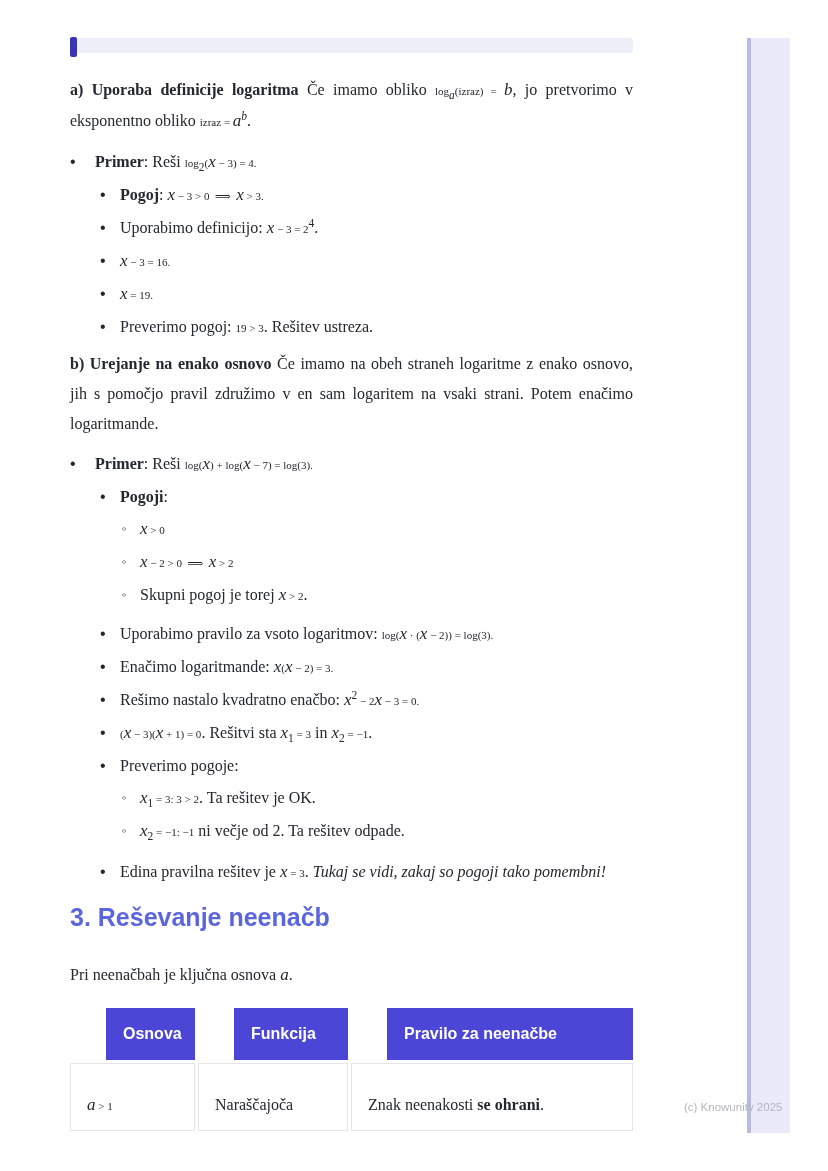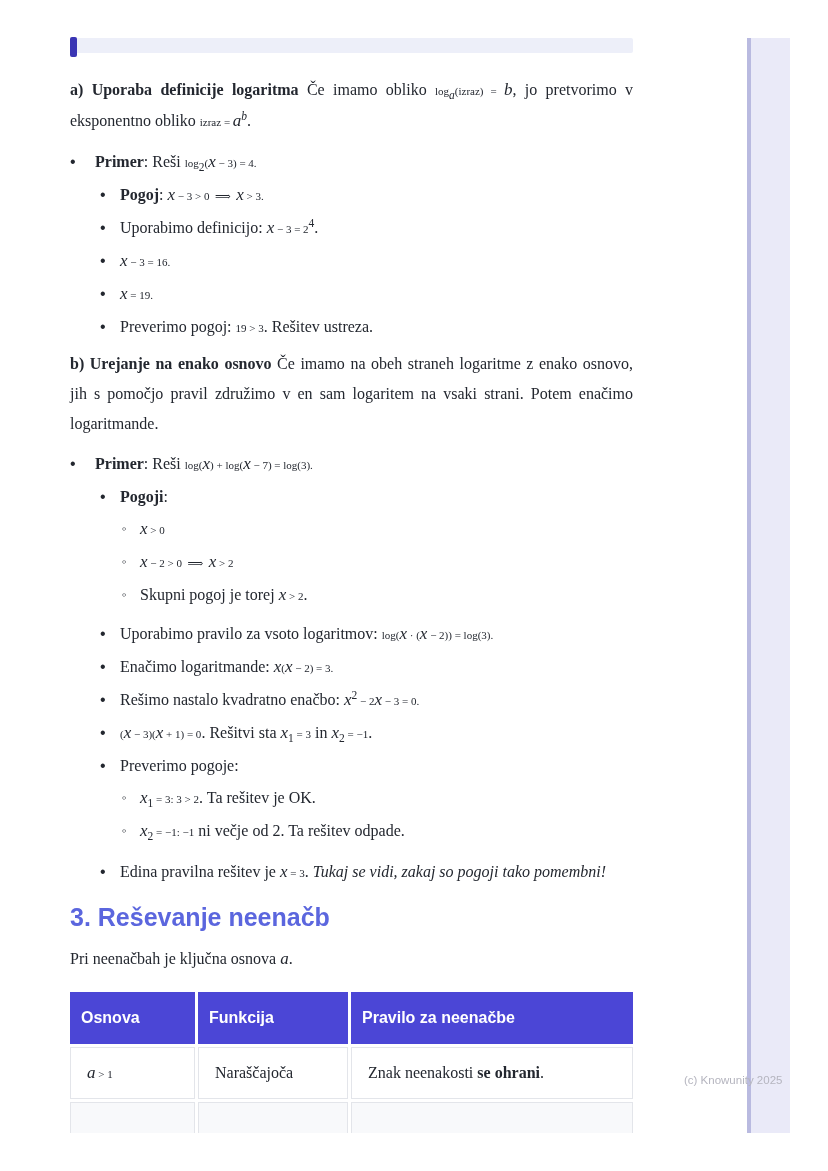--- a/index.html
+++ b/index.html
@@ -5,30 +5,30 @@
   html,body{margin:0;padding:0;background:#ffffff;}
   #page{position:relative;width:828px;height:1171px;background:#ffffff;
         font-family:"Liberation Sans","DejaVu Sans",sans-serif;color:#23272f;overflow:hidden;}
   #sheet{position:absolute;left:0;top:0;width:828px;height:1133px;overflow:hidden;}
 
   
   .topbar{position:absolute;left:70px;top:38px;width:563px;height:15px;background:#edeff9;border-radius:2px;}
   .toppill{position:absolute;left:70px;top:37px;width:7px;height:20px;background:#3a35b4;border-radius:2px;}
   .right-strip{position:absolute;left:747px;top:38px;width:39px;height:1095px;background:#eaeaf8;
                border-left:4px solid #b9bae0;z-index:1;}
-  .watermark{position:absolute;left:684px;top:1074px;z-index:2;font-size:11.5px;color:#b5b5bf;white-space:nowrap;}
+  .watermark{position:absolute;left:684px;top:1101px;z-index:2;font-size:11.5px;color:#b5b5bf;white-space:nowrap;}
 
   
   #content{position:absolute;left:70px;top:0;width:563px;}
 
   .para{font-size:16px;line-height:30px;}
   .just{text-align:justify;}
   .para-a{margin-top:75px;}
   .para-b{margin-top:8px;}
-  .para-c{margin-top:12px;}
+  .para-c{margin-top:28px;}
 
   .h2{margin-top:16px;font-size:25px;line-height:30px;font-weight:700;color:#5b66de;}
 
   .list{margin-top:12px;}
   .li{display:flex;line-height:26px;font-size:16px;margin-top:6px;}
   .li.mt12{margin-top:12px;}
   .li.mt14{margin-top:14px;}
   .lv1{margin-left:0;}
   .lv2{margin-left:30px;}
   .lv3{margin-left:52px;}
@@ -45,24 +45,24 @@
   .tm{font-family:"Liberation Serif","DejaVu Serif","DejaVu Sans",serif;font-size:11px;}
   .tmi{font-family:"Liberation Serif","DejaVu Serif","DejaVu Sans",serif;font-size:17px;font-style:italic;}
   .tsb{font-family:"Liberation Serif","DejaVu Serif",serif;font-size:11.5px;position:relative;top:4px;line-height:0;}
   .tsp{font-family:"Liberation Serif","DejaVu Serif",serif;font-size:11.5px;position:relative;top:-6px;line-height:0;}
   .ti2{font-style:italic;}
 
   
   .tablewrap{margin-top:18px;width:563px;}
   .thead{display:grid;grid-template-columns:125px 150px 1fr;gap:3px;}
   .th{background:#4b46d6;color:#ffffff;font-weight:700;font-size:16px;line-height:20px;
-      padding:16px 0 16px 11px;}
+      padding:16px 0 16px 17px;margin-left:36px;}
   .trow{display:grid;grid-template-columns:125px 150px 1fr;gap:3px;margin-top:3px;}
   .td{background:#ffffff;border:1px solid #e3e5ea;font-size:16px;line-height:22px;
-      padding:14px 0 13px 16px;min-height:22px;}
+      padding:30px 0 13px 16px;min-height:22px;}
   .trow.partial .td{background:#f8f9fb;height:52px;}
 </style>
 </head>
 <body>
 
 <div id="page">
   <div id="sheet">
     <div class="topbar"></div>
     <div class="toppill"></div>
     <div class="right-strip"></div>

